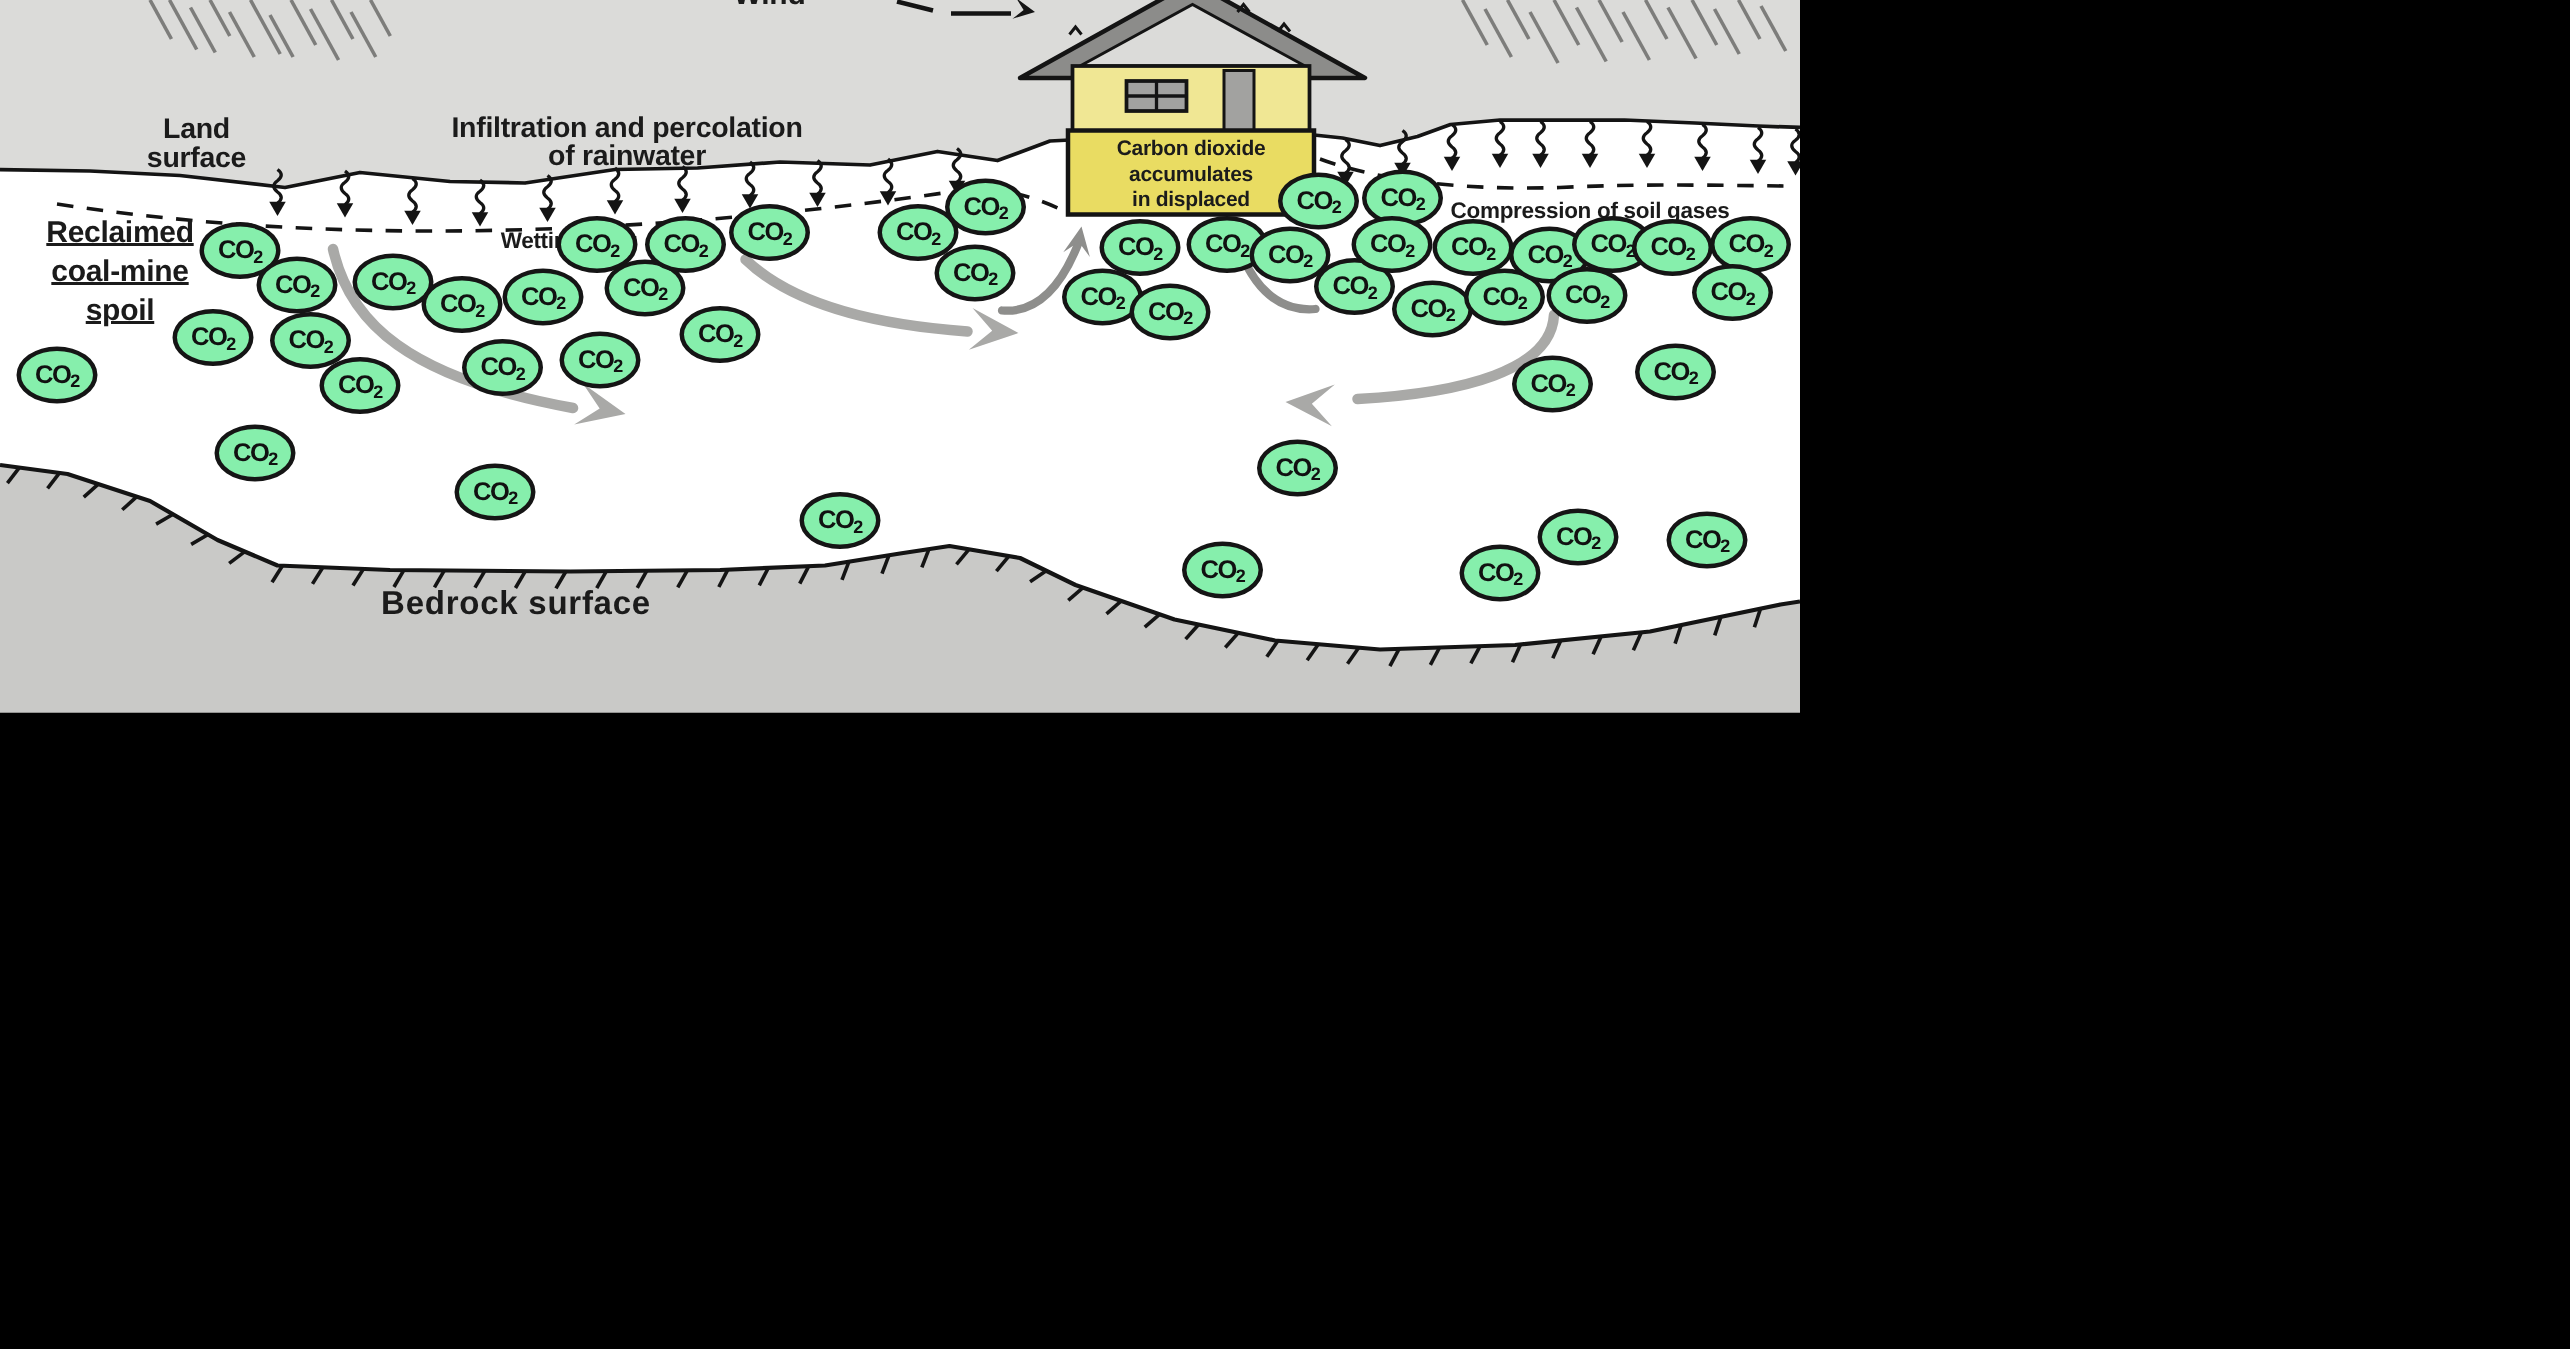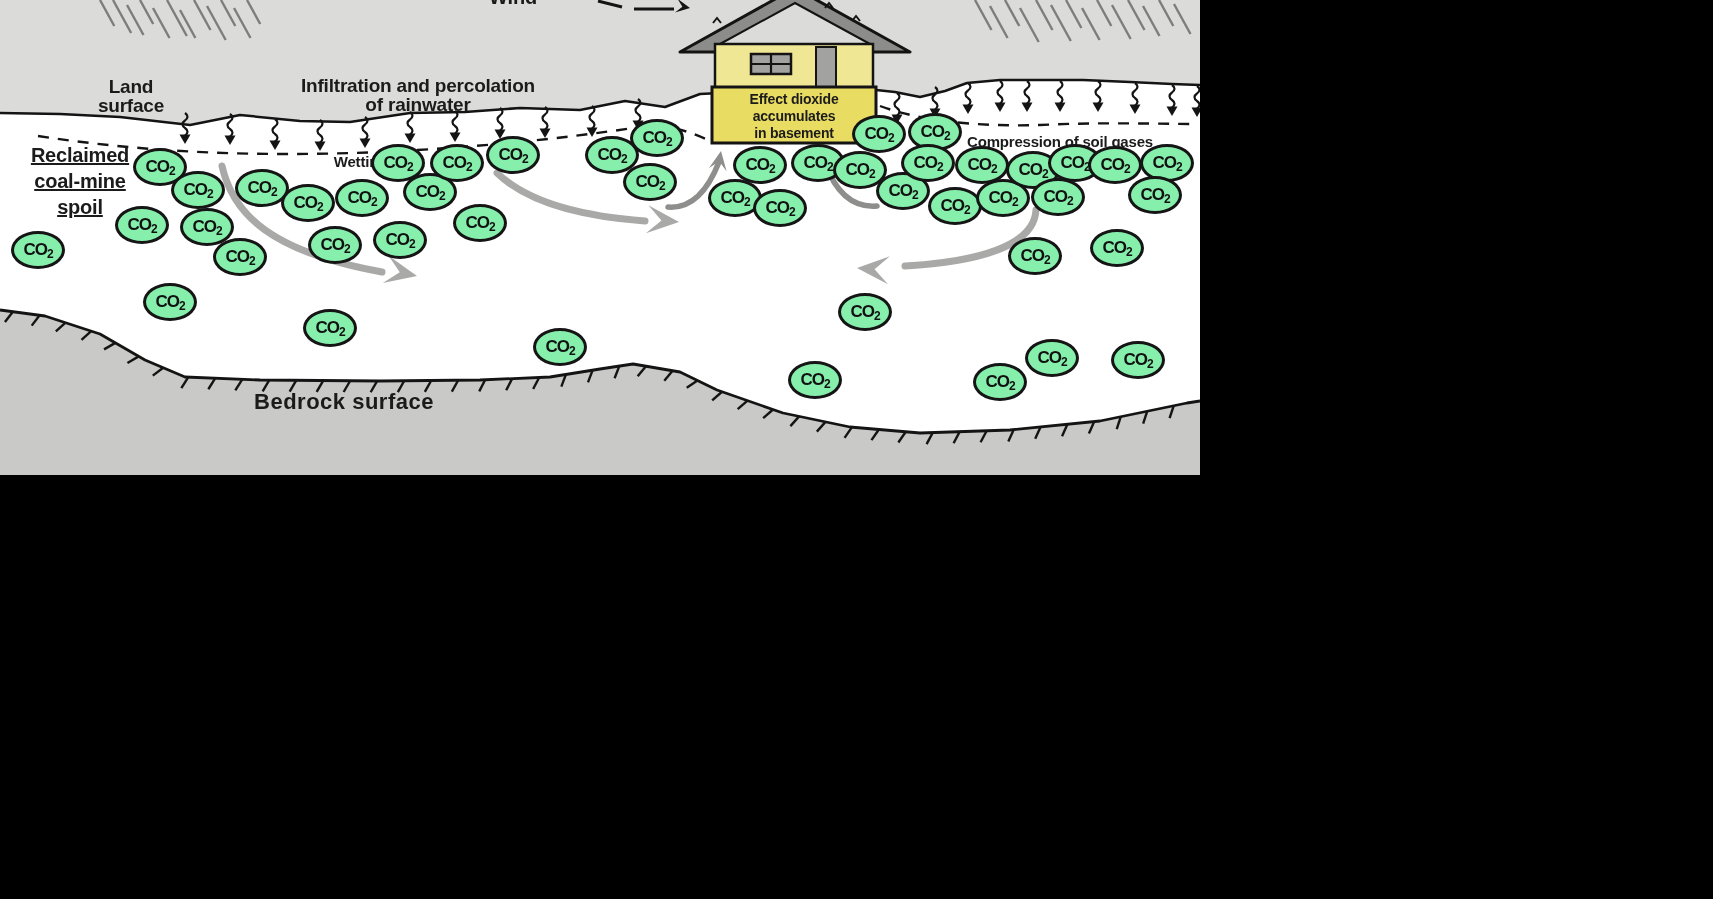--- a/index.html
+++ b/index.html
@@ -209,23 +209,23 @@
 
     <div class="lbl" id="wetting-label" style="left:379px;top:161px;">Wetting front</div>
 
     <div class="lbl" id="reclaimed-label" style="left:80px;top:181px;">
       <div>Reclaimed</div>
       <div>coal-mine</div>
       <div>spoil</div>
     </div>
 
     <div class="lbl" id="basement-label" style="left:794px;top:116px;">
-      <div>Effect dioxide</div>
+      <div>Carbon dioxide</div>
       <div>accumulates</div>
-      <div>in basement</div>
+      <div>in displaced</div>
     </div>
 
     <div class="lbl" id="compression-label" style="left:1060px;top:141px;">Compression of soil gases</div>
 
 
     <div class="lbl" id="bedrock-label" style="left:344px;top:402px;">Bedrock surface</div>
 
     <div id="bubbles">
         <div class="co2" style="left: 38px; top: 250px;">
           <span>CO</span>

